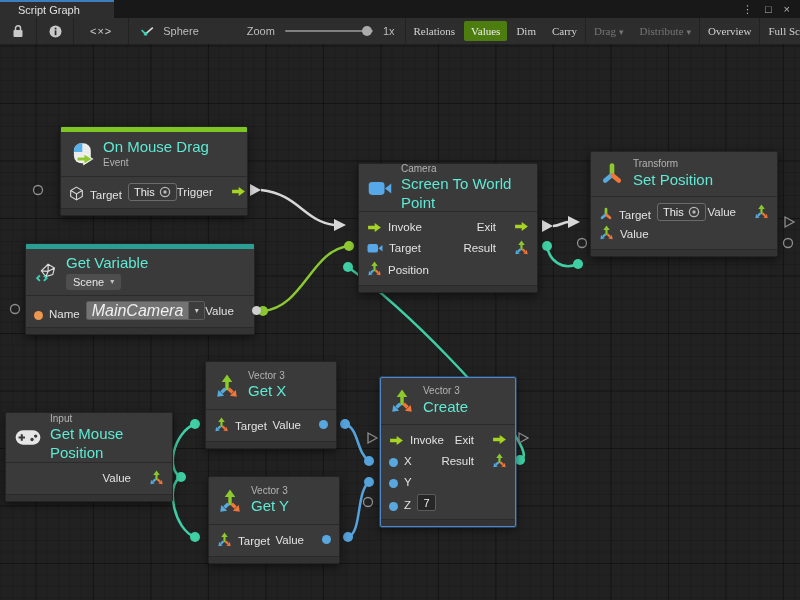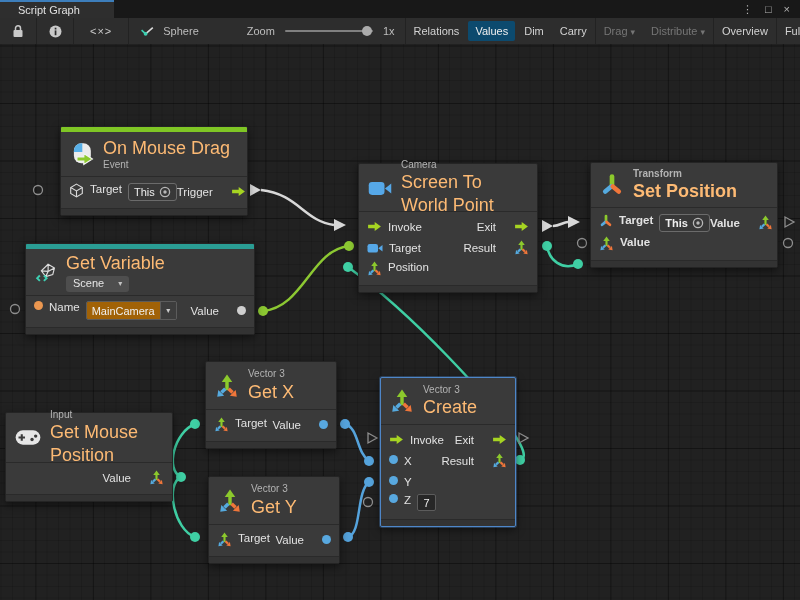--- a/index.html
+++ b/index.html
@@ -15,22 +15,22 @@
   
   .toolbar{height:26px;background:#2d2d2d;border-bottom:1px solid #161616;
            display:flex;align-items:center;font-size:11px;color:#c8c8c8;}
   .tgroup{display:flex;align-items:center;height:100%;padding:0 6px;border-right:1px solid #222;}
   .tgroup.noline{border-right:none;}
   .ticon{display:flex;align-items:center;justify-content:center;width:24px;height:100%;}
   .tlabel{padding:0 4px;color:#bdbdbd;}
   .slider{position:relative;width:88px;height:2px;background:#808080;margin:0 6px;border-radius:1px;}
   .slider .handle{position:absolute;right:1px;top:-4px;width:10px;height:10px;border-radius:50%;background:#ababab;}
   .tbtns{margin-left:auto;display:flex;align-items:center;height:100%;}
-  .tbtn{padding:4px 7px;margin:0 1px;border-radius:2px;white-space:nowrap;color:#d2d2d2;}
-  .tbtn.active{background:#0c4a6e;color:#efefef;}
+  .tbtn{padding:4px 7px;margin:0 1px;border-radius:2px;white-space:nowrap;color:#d2d2d2;font-family:Liberation Serif, serif;}
+  .tbtn.active{background:#4d7c0f;color:#efefef;}
   .tbtn.disabled{color:#757575;}
   .tbtn .caret{font-size:9px;margin-left:3px;}
   .tsep{width:1px;height:100%;background:#222;}
   .codeglyph{color:#cfcfcf;letter-spacing:1px;font-size:11px;padding:0 10px;}
   
   .canvas{position:absolute;top:44px;left:0;right:0;bottom:0;overflow:hidden;background-color:#212121;
     background-image:
       linear-gradient(rgba(0,0,0,.30) 1px,transparent 1px),
       linear-gradient(90deg,rgba(0,0,0,.30) 1px,transparent 1px),
       linear-gradient(rgba(0,0,0,.13) 1px,transparent 1px),
@@ -40,35 +40,35 @@
   .wires{position:absolute;inset:0;z-index:1;}
   
   .node{position:absolute;z-index:2;background:#3a3a3a;border:1px solid #242424;border-radius:2px;
         box-shadow:0 3px 8px rgba(0,0,0,.5);box-sizing:border-box;}
   .node.selected{border:1px solid #4e86c8;box-shadow:0 0 0 1px rgba(78,134,200,.35),0 3px 8px rgba(0,0,0,.5);}
   .accent{height:5px;border-radius:1px 1px 0 0;}
   .nhead{display:flex;align-items:center;gap:9px;padding:0 10px 0 9px;box-sizing:border-box;}
   .nicon{flex:none;display:flex;align-items:center;justify-content:center;}
   .ncol{display:flex;flex-direction:column;justify-content:center;line-height:1.25;}
   .ncat{font-size:10px;color:#b3b3b3;}
-  .ntitle{font-size:18px;color:#fdba74;}
+  .ntitle{font-size:15px;color:#5eead4;}
   .nports{border-top:1px solid #2a2a2a;padding:4px 0 6px;}
   .prow{display:flex;align-items:center;height:21px;padding:0 8px;}
-  .pl{display:flex;align-items:flex-start;gap:6px;}
+  .pl{display:flex;align-items:flex-end;gap:6px;}
   .pr{margin-left:auto;display:flex;align-items:center;gap:18px;}
   .plabel{font-size:11.5px;color:#e2e2e2;white-space:nowrap;}
   .dot{width:9px;height:9px;border-radius:50%;flex:none;}
   .dot.blue{background:#58a8df;}  .dot.orange{background:#eb9750;}  .dot.gray{background:#cfcfcf;}
   .pill{display:inline-flex;align-items:center;gap:4px;border:1px solid #6b6b6b;border-radius:3px;
         padding:0 5px;height:16px;font-size:11px;background:#383838;color:#eee;}
   .combo{display:inline-flex;height:17px;border:1px solid #5c5c5c;border-radius:2px;overflow:hidden;}
-  .combo .val{background:#a16207;display:flex;align-items:center;padding:0 5px;font-size:11px;color:#efefef;}
+  .combo .val{background:#737373;display:flex;align-items:center;padding:0 5px;font-size:16px;color:#efefef;font-style:italic;}
   .combo .cbtn{background:#3d3d3d;border-left:1px solid #5c5c5c;display:flex;align-items:center;
         justify-content:center;width:15px;font-size:8px;color:#ccc;}
-  .ddbtn{display:inline-flex;align-items:center;gap:14px;background:#4e4e4e;border-radius:3px;
+  .ddbtn{display:inline-flex;align-items:center;gap:6px;background:#4e4e4e;border-radius:3px;
         height:16px;padding:0 7px;font-size:11px;color:#e6e6e6;width:max-content;}
   .ddbtn .caret{font-size:8px;color:#c2c2c2;}
   .zfield{display:inline-flex;align-items:center;justify-content:center;min-width:13px;height:15px;
         background:#272727;border:1px solid #5c5c5c;border-radius:2px;font-size:11px;color:#efefef;padding:0 2px;}
   .nfoot{height:6px;background:#333;border-top:1px solid #2a2a2a;border-radius:0 0 2px 2px;}
   svg.pic{display:block;}
 </style>
 </head>
 <body>
 
@@ -382,21 +382,21 @@
             <svg class="pic" width="15" height="15" viewBox="0 0 16 16">
               <use href="#i-v3"></use>
             </svg>
           <span class="plabel">Position</span>
           </span>
       </div>
     </div>
     <div class="nfoot"></div>
   </div>
 
-  <div class="node" style="left:590px;top:118px;width:188px;font-weight:bold;">
+  <div class="node" style="left:590px;top:107px;width:188px;">
     <div class="nhead" style="height:44px">
       <span class="nicon">
           <svg class="pic" width="24" height="24" viewBox="0 0 16 16">
             <use href="#i-tr"></use>
           </svg>
         </span>
       <span class="ncol">
         <span class="ncat">Transform</span>
         <span class="ntitle">Set Position</span>
       </span>

